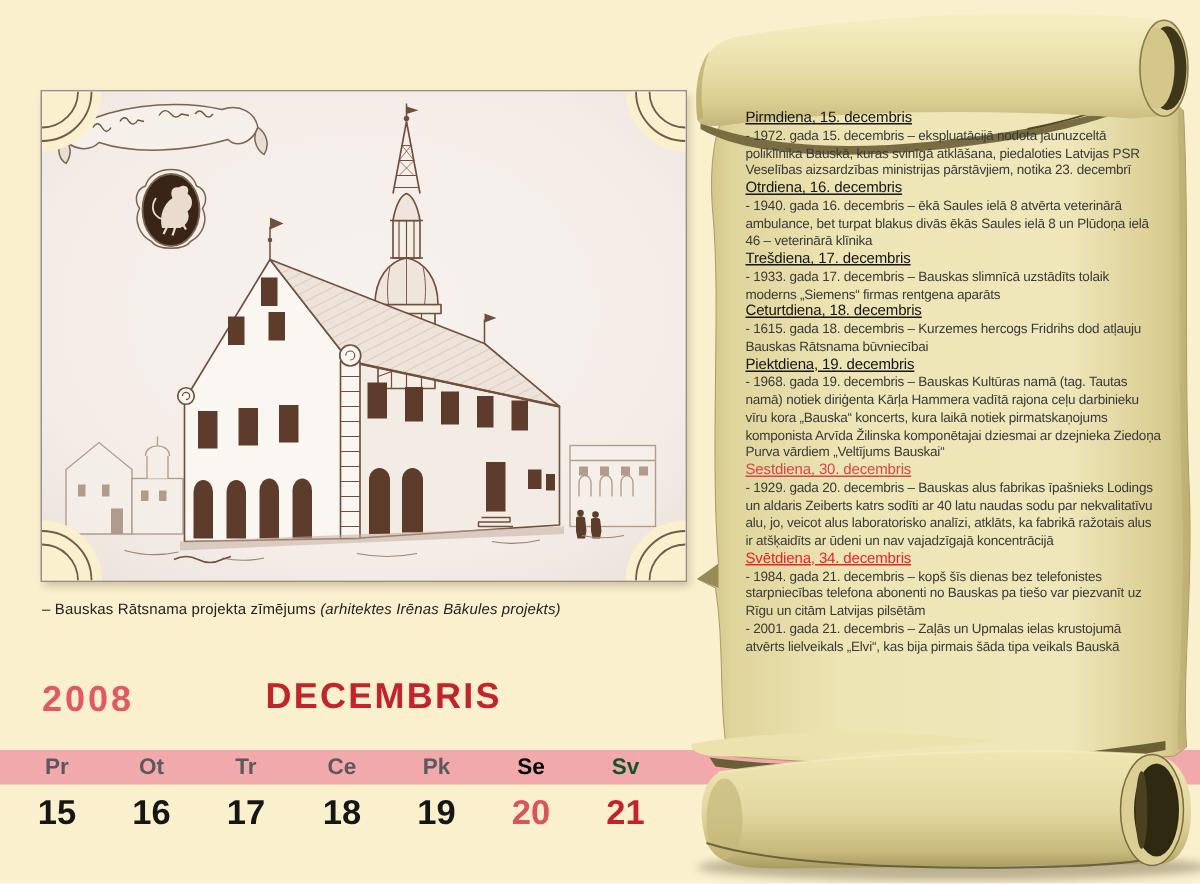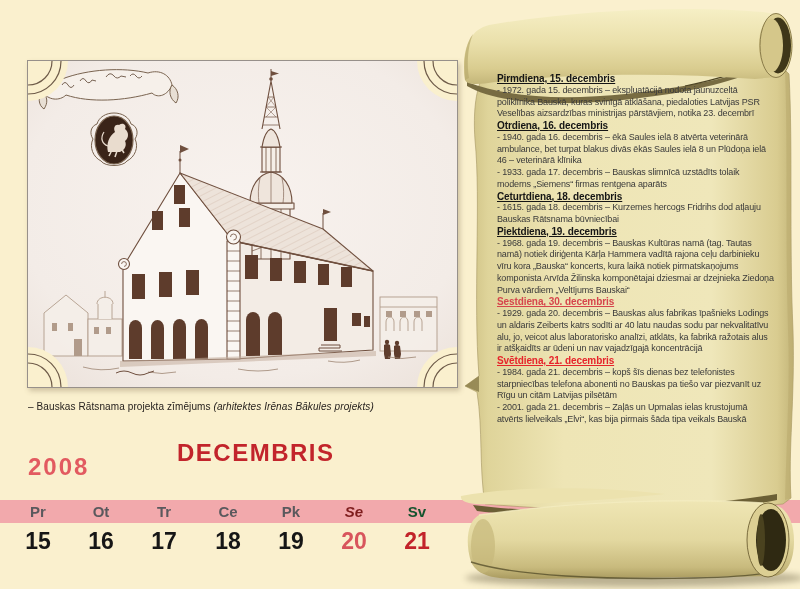--- a/index.html
+++ b/index.html
@@ -5,30 +5,30 @@
   html,body{margin:0;padding:0;}
   #page{position:relative;width:800px;height:589px;background:#FAF0CE;overflow:hidden;
         font-family:"Liberation Sans",sans-serif;}
   
   .photo{position:absolute;left:27px;top:60px;width:429px;height:326px;
          border:1px solid #97908A;box-shadow:2px 3px 5px rgba(110,90,60,.3);background:#F5EFEA;}
   .caption{position:absolute;left:28px;top:401px;font-size:10px;color:#26211E;letter-spacing:.1px;}
   .caption .note{font-style:italic;}
   
   .year{position:absolute;left:28px;top:453px;font-size:24px;font-weight:bold;color:#E25A60;letter-spacing:2px;}
-  .month{position:absolute;left:177px;top:439px;font-size:24px;font-weight:bold;color:#C2242B;letter-spacing:1.5px;}
+  .month{position:absolute;left:177px;top:451px;font-size:24px;font-weight:bold;color:#C2242B;letter-spacing:1.5px;}
   .band{position:absolute;left:0;top:500px;width:800px;height:23px;background:#F2A9AC;z-index:1;}
   .wd{position:absolute;top:503px;transform:translateX(-50%);font-size:15px;font-weight:bold;color:#5A595D;z-index:2;}
-  .wd.sat{color:#7f1d1d;font-style:italic;} .wd.sun{color:#14532d;}
+  .wd.sat{color:#000000;} .wd.sun{color:#14532d;}
   .date{position:absolute;top:528px;transform:translateX(-50%);font-size:23px;font-weight:bold;color:#161616;z-index:2;}
   .date.sat{color:#D8555C;} .date.sun{color:#C2232A;text-align:right;}
   
   .scroll-svg{position:absolute;left:455px;top:0;z-index:3;}
   .scroll-text{position:absolute;left:497px;top:73px;width:277px;z-index:4;}
-  .e-h{font-size:10px;font-weight:bold;text-decoration:underline;color:#151515;
+  .e-h{font-size:10px;font-weight:normal;text-decoration:underline;color:#151515;
        line-height:11.75px;letter-spacing:-.1px;}
   .e-h.sat{color:#D6454C;} .e-h.sun{color:#E6242B;}
   .e-b{font-size:9px;color:#3A3A3A;line-height:11.75px;letter-spacing:-.15px;white-space:pre-line;}
 </style>
 </head>
 <body>
 
 <div id="page">
 
   <div class="photo">
@@ -267,34 +267,35 @@
   <div class="scroll-text">
     <div class="entry">
       <div class="e-h">Pirmdiena, 15. decembris</div>
       <div class="e-b">- 1972. gada 15. decembris – ekspluatācijā nodota jaunuzceltā poliklīnika Bauskā, kuras svinīgā atklāšana, piedaloties Latvijas PSR Veselības aizsardzības ministrijas pārstāvjiem, notika 23. decembrī</div>
     </div>
     <div class="entry">
       <div class="e-h">Otrdiena, 16. decembris</div>
       <div class="e-b">- 1940. gada 16. decembris – ēkā Saules ielā 8 atvērta veterinārā ambulance, bet turpat blakus divās ēkās Saules ielā 8 un Plūdoņa ielā 46 – veterinārā klīnika</div>
     </div>
     <div class="entry">
+      <div class="e-h">Trešdiena, 17. decembris</div>
       <div class="e-b">- 1933. gada 17. decembris – Bauskas slimnīcā uzstādīts tolaik moderns „Siemens“ firmas rentgena aparāts</div>
     </div>
     <div class="entry">
       <div class="e-h">Ceturtdiena, 18. decembris</div>
       <div class="e-b">- 1615. gada 18. decembris – Kurzemes hercogs Fridrihs dod atļauju Bauskas Rātsnama būvniecībai</div>
     </div>
     <div class="entry">
       <div class="e-h">Piektdiena, 19. decembris</div>
       <div class="e-b">- 1968. gada 19. decembris – Bauskas Kultūras namā (tag. Tautas namā) notiek diriģenta Kārļa Hammera vadītā rajona ceļu darbinieku vīru kora „Bauska“ koncerts, kura laikā notiek pirmatskaņojums komponista Arvīda Žilinska komponētajai dziesmai ar dzejnieka Ziedoņa Purva vārdiem „Veltījums Bauskai“</div>
     </div>
     <div class="entry">
       <div class="e-h sat">Sestdiena, 30. decembris</div>
       <div class="e-b">- 1929. gada 20. decembris – Bauskas alus fabrikas īpašnieks Lodings un aldaris Zeiberts katrs sodīti ar 40 latu naudas sodu par nekvalitatīvu alu, jo, veicot alus laboratorisko analīzi, atklāts, ka fabrikā ražotais alus ir atšķaidīts ar ūdeni un nav vajadzīgajā koncentrācijā</div>
     </div>
     <div class="entry">
-      <div class="e-h sun">Svētdiena, 21. decembris</div>
+      <div class="e-h sun">Svētdiena, 34. decembris</div>
       <div class="e-b">- 1984. gada 21. decembris – kopš šīs dienas bez telefonistes starpniecības telefona abonenti no Bauskas pa tiešo var piezvanīt uz Rīgu un citām Latvijas pilsētām
 - 2001. gada 21. decembris – Zaļās un Upmalas ielas krustojumā atvērts lielveikals „Elvi“, kas bija pirmais šāda tipa veikals Bauskā</div>
     </div>
   </div>
 
 </div>
 
 </body></html>

